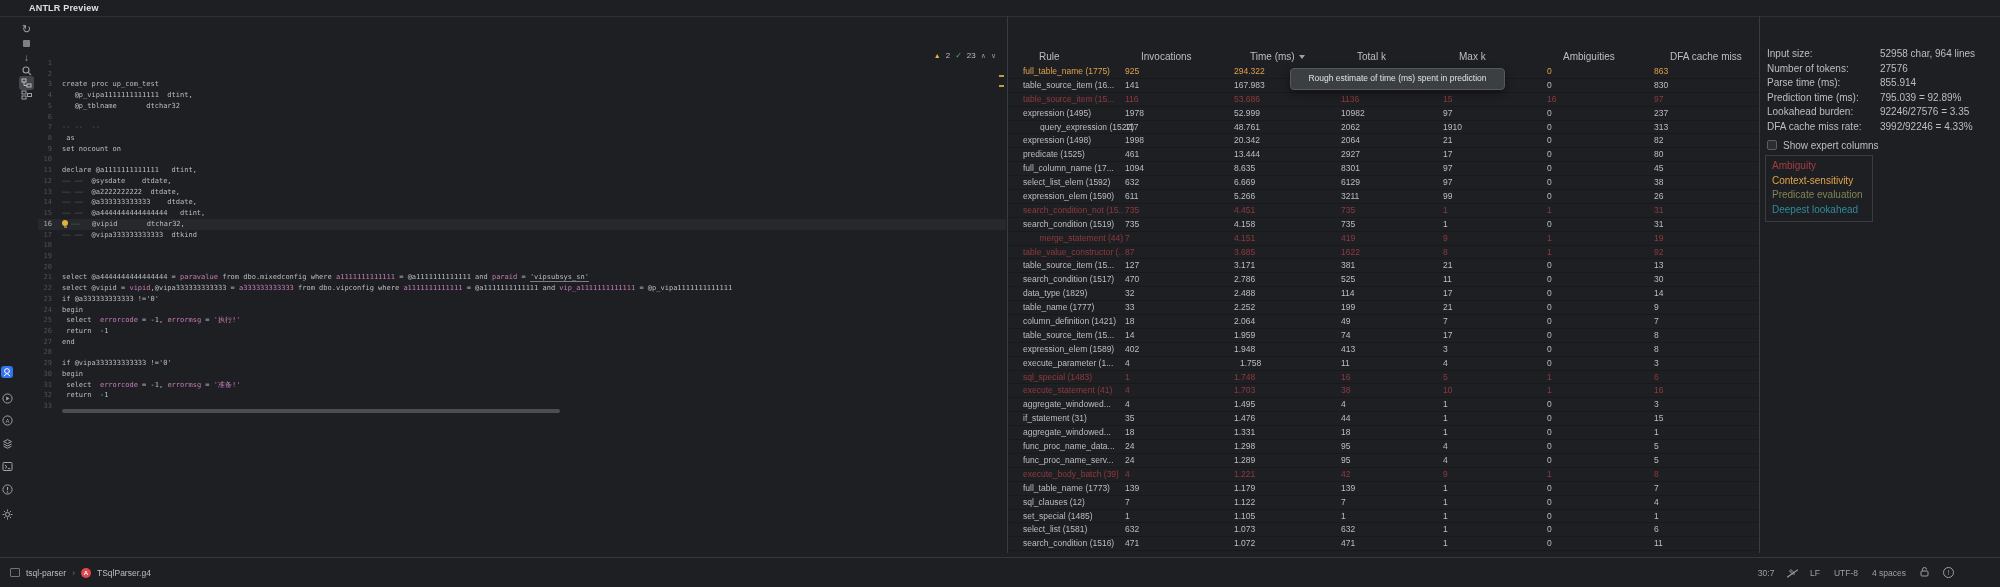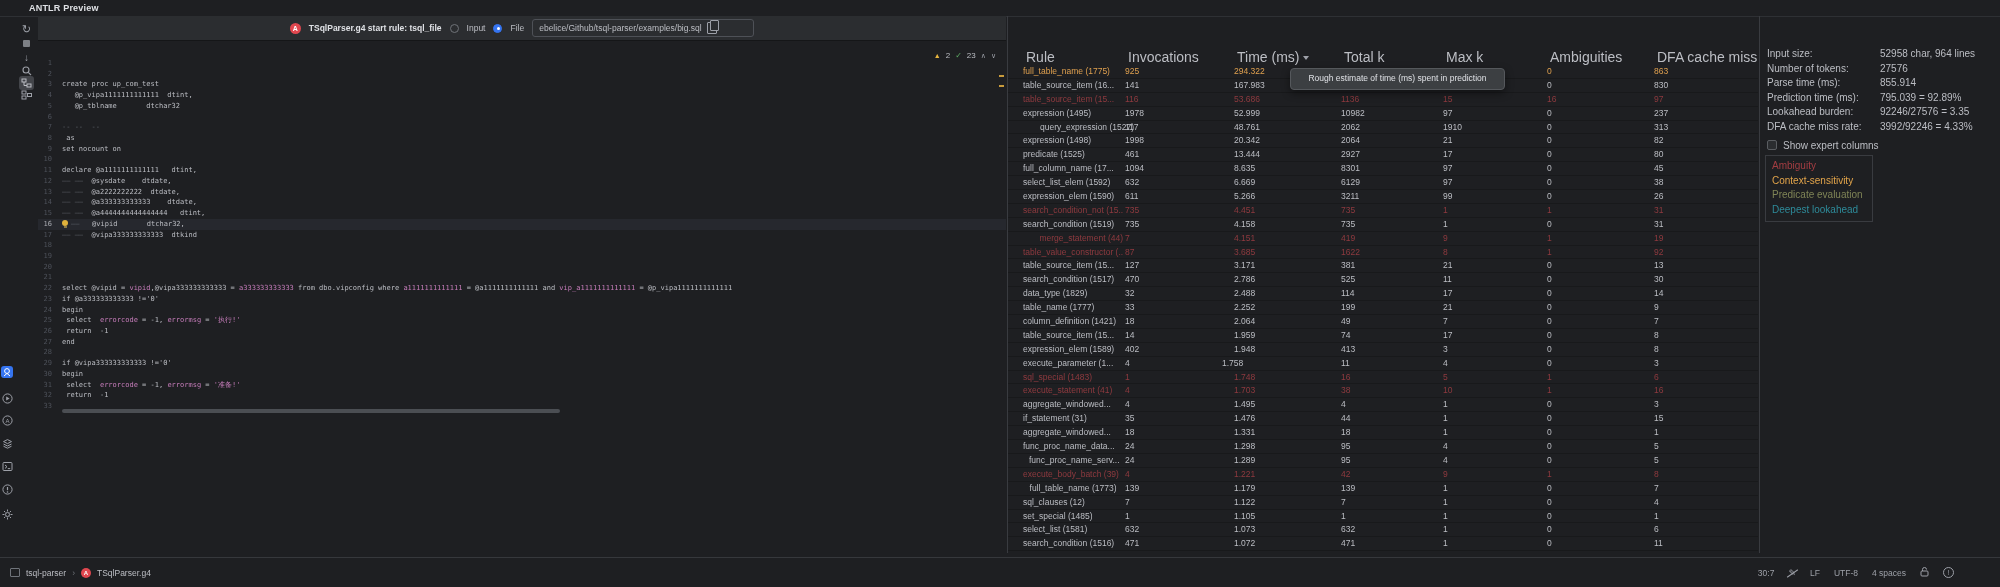--- a/index.html
+++ b/index.html
@@ -59,21 +59,21 @@
   .ok-check{color:#5fad65;font-size:8px}
   .chev{color:#9da0a8;font-size:7px}
   .stripe-mark{position:absolute;right:2px;width:5px;height:2px;background:#c79a3c}
 
   
   #profiler-pane{left:1007px;top:16px;width:751px;height:537px;border-left:1px solid #393b40;box-sizing:border-box;overflow:hidden}
   #tabs{position:absolute;left:0;top:0;width:751px;height:24px;display:flex;align-items:center;padding-left:14px;gap:8px;font-size:9px}
   .tab{padding:0 9px;height:24px;line-height:24px;color:#bcbec4;position:relative}
   .tab.active{color:#dfe1e5}
   .tab.active::after{content:'';position:absolute;left:4px;right:4px;bottom:1px;height:2px;background:#3574f0;border-radius:1px}
-  #thead{position:absolute;left:3px;top:33px;width:751px;height:16px;font-size:14px;color:#bcbec4}
+  #thead{position:absolute;left:16px;top:33px;width:751px;height:16px;font-size:10px;color:#bcbec4}
   .hcell{position:absolute;top:0;line-height:16px;white-space:nowrap}
   .sort-arrow{display:inline-block;margin-left:4px;width:0;height:0;border-left:3px solid transparent;border-right:3px solid transparent;border-top:4px solid #9da0a8;vertical-align:middle}
   #rows{position:absolute;left:0;top:49px;width:751px;height:488px;overflow:hidden}
   .trow{position:relative;height:13.9px;box-sizing:border-box;border-bottom:1px solid rgba(0,0,0,.18);font-size:8.5px;color:#bcbec4}
   .tcell{position:absolute;top:0;line-height:13px;white-space:nowrap;overflow:hidden}
   .trow.hot{color:#dfa04f}
   .trow.amb{color:#8f3a3f}
 
   #prof-tooltip{left:1290px;top:68px;width:213px;height:20px;background:#3c3f42;border:1px solid #55585c;border-radius:4px;
     box-shadow:0 3px 8px rgba(0,0,0,.45);color:#dfe1e5;font-size:8.5px;line-height:19px;text-align:center;z-index:50;white-space:nowrap}
@@ -187,32 +187,20 @@
   <div class="pt-icon" style="top:71px">
     <svg width="11" height="10" viewBox="0 0 11 10">
         <rect x="1" y="1" width="4" height="3" fill="none" stroke="#9da0a8" stroke-width="1"></rect>
         <rect x="1" y="6" width="4" height="3" fill="none" stroke="#9da0a8" stroke-width="1"></rect>
         <rect x="6.5" y="3.5" width="4" height="3" fill="none" stroke="#9da0a8" stroke-width="1"></rect>
       </svg>
   </div>
 </div>
 
 <div class="abs" id="editor-pane">
-  <div id="editor-toolbar">
-    <span class="antlr-icon">A</span>
-    <span id="grammar-label">TSqlParser.g4 start rule: tsql_file</span>
-    <span class="radio"></span>
-    <span>Input</span>
-    <span class="radio radio-sel"></span>
-    <span>File</span>
-    <span id="file-path-box">
-      <span>ebelice/Github/tsql-parser/examples/big.sql</span>
-      <span class="copy-icon"></span>
-    </span>
-  </div>
   <div id="editor-body">
     <div id="code-lines">
         <div class="code-line" style="top: 17px;"><span class="gutter">1</span><span class="code"></span></div>
         <div class="code-line" style="top: 27.72px;"><span class="gutter">2</span><span class="code"></span></div>
         <div class="code-line" style="top: 38.44px;"><span class="gutter">3</span><span class="code"><span>create proc up_com_test</span></span></div>
         <div class="code-line" style="top: 49.16px;"><span class="gutter">4</span><span class="code"><span>   @p_vipa1111111111111  dtint,</span></span></div>
         <div class="code-line" style="top: 59.88px;"><span class="gutter">5</span><span class="code"><span>   @p_tblname       dtchar32</span></span></div>
         <div class="code-line" style="top: 70.6px;"><span class="gutter">6</span><span class="code"></span></div>
         <div class="code-line" style="top: 81.32px;"><span class="gutter">7</span><span class="code"><span class="tok-c">-- --  --</span></span></div>
         <div class="code-line" style="top: 92.04px;"><span class="gutter">8</span><span class="code"><span> as</span></span></div>
@@ -221,21 +209,21 @@
         <div class="code-line" style="top: 124.2px;"><span class="gutter">11</span><span class="code"><span>declare @a1111111111111   dtint,</span></span></div>
         <div class="code-line" style="top: 134.92px;"><span class="gutter">12</span><span class="code"><span class="tok-c">—— ——</span><span>  @sysdate    dtdate,</span></span></div>
         <div class="code-line" style="top: 145.64px;"><span class="gutter">13</span><span class="code"><span class="tok-c">—— ——</span><span>  @a2222222222  dtdate,</span></span></div>
         <div class="code-line" style="top: 156.36px;"><span class="gutter">14</span><span class="code"><span class="tok-c">—— ——</span><span>  @a333333333333    dtdate,</span></span></div>
         <div class="code-line" style="top: 167.08px;"><span class="gutter">15</span><span class="code"><span class="tok-c">—— ——</span><span>  @a4444444444444444   dtint,</span></span></div>
         <div class="code-line caret" style="top: 177.8px;"><span class="gutter">16</span><span class="code"><span class="bulb"></span><span class="tok-c">—— </span><span>  @vipid       dtchar32,</span></span></div>
         <div class="code-line" style="top: 188.52px;"><span class="gutter">17</span><span class="code"><span class="tok-c">—— ——</span><span>  @vipa333333333333  dtkind</span></span></div>
         <div class="code-line" style="top: 199.24px;"><span class="gutter">18</span><span class="code"></span></div>
         <div class="code-line" style="top: 209.96px;"><span class="gutter">19</span><span class="code"></span></div>
         <div class="code-line" style="top: 220.68px;"><span class="gutter">20</span></div>
-        <div class="code-line" style="top: 231.4px;"><span class="gutter">21</span></div>
+        <div class="code-line" style="top: 231.4px;"><span class="gutter">21</span><span class="code"><span>select @a4444444444444444 = </span><span class="tok-p">paravalue</span><span> from dbo.mixedconfig where </span><span class="tok-p">a1111111111111</span><span> = @a1111111111111 and </span><span class="tok-p">paraid</span><span> = </span><span class="tok-s">'vipsubsys_sn'</span></span></div>
         <div class="code-line" style="top: 242.12px;"><span class="gutter">22</span><span class="code"><span>select @vipid = </span><span class="tok-p">vipid</span><span>,@vipa333333333333 = </span><span class="tok-p">a333333333333</span><span> from dbo.vipconfig where </span><span class="tok-p">a1111111111111</span><span> = @a1111111111111 and </span><span class="tok-p">vip_a1111111111111</span><span> = @p_vipa1111111111111</span></span></div>
         <div class="code-line" style="top: 252.84px;"><span class="gutter">23</span><span class="code"><span>if @a333333333333 !='0'</span></span></div>
         <div class="code-line" style="top: 263.56px;"><span class="gutter">24</span><span class="code"><span>begin</span></span></div>
         <div class="code-line" style="top: 274.28px;"><span class="gutter">25</span><span class="code"><span> select  </span><span class="tok-p">errorcode</span><span> = -1, </span><span class="tok-p">errormsg</span><span> = </span><span class="tok-p">'执行!'</span></span></div>
         <div class="code-line" style="top: 285px;"><span class="gutter">26</span><span class="code"><span> return  -1</span></span></div>
         <div class="code-line" style="top: 295.72px;"><span class="gutter">27</span><span class="code"><span>end</span></span></div>
         <div class="code-line" style="top: 306.44px;"><span class="gutter">28</span><span class="code"></span></div>
         <div class="code-line" style="top: 317.16px;"><span class="gutter">29</span><span class="code"><span>if @vipa333333333333 !='0'</span></span></div>
         <div class="code-line" style="top: 327.88px;"><span class="gutter">30</span><span class="code"><span>begin</span></span></div>
         <div class="code-line" style="top: 338.6px;"><span class="gutter">31</span><span class="code"><span> select  </span><span class="tok-p">errorcode</span><span> = -1, </span><span class="tok-p">errormsg</span><span> = </span><span class="tok-p">'准备!'</span></span></div>
@@ -452,21 +440,21 @@
         <span class="tcell" style="left: 117px; width: 107px;">402</span>
         <span class="tcell" style="left: 226px; width: 105px;">1.948</span>
         <span class="tcell" style="left: 333px; width: 100px;">413</span>
         <span class="tcell" style="left: 435px; width: 102px;">3</span>
         <span class="tcell" style="left: 539px; width: 105px;">0</span>
         <span class="tcell" style="left: 646px; width: 100px;">8</span>
       </div>
       <div class="trow">
         <span class="tcell" style="left: 15px; width: 100px;">execute_parameter (1...</span>
         <span class="tcell" style="left: 117px; width: 107px;">4</span>
-        <span class="tcell" style="left: 214px; width: 105px;">1.758</span>
+        <span class="tcell" style="left: 232px; width: 105px;">1.758</span>
         <span class="tcell" style="left: 333px; width: 100px;">11</span>
         <span class="tcell" style="left: 435px; width: 102px;">4</span>
         <span class="tcell" style="left: 539px; width: 105px;">0</span>
         <span class="tcell" style="left: 646px; width: 100px;">3</span>
       </div>
       <div class="trow amb">
         <span class="tcell" style="left: 15px; width: 100px;">sql_special (1483)</span>
         <span class="tcell" style="left: 117px; width: 107px;">1</span>
         <span class="tcell" style="left: 226px; width: 105px;">1.748</span>
         <span class="tcell" style="left: 333px; width: 100px;">16</span>
@@ -513,39 +501,39 @@
       <div class="trow">
         <span class="tcell" style="left: 15px; width: 100px;">func_proc_name_data...</span>
         <span class="tcell" style="left: 117px; width: 107px;">24</span>
         <span class="tcell" style="left: 226px; width: 105px;">1.298</span>
         <span class="tcell" style="left: 333px; width: 100px;">95</span>
         <span class="tcell" style="left: 435px; width: 102px;">4</span>
         <span class="tcell" style="left: 539px; width: 105px;">0</span>
         <span class="tcell" style="left: 646px; width: 100px;">5</span>
       </div>
       <div class="trow">
-        <span class="tcell" style="left: 15px; width: 100px; margin-left: 6px;">func_proc_name_serv...</span>
+        <span class="tcell" style="left: 15px; width: 100px;">func_proc_name_serv...</span>
         <span class="tcell" style="left: 117px; width: 107px;">24</span>
         <span class="tcell" style="left: 226px; width: 105px;">1.289</span>
         <span class="tcell" style="left: 333px; width: 100px;">95</span>
         <span class="tcell" style="left: 435px; width: 102px;">4</span>
         <span class="tcell" style="left: 539px; width: 105px;">0</span>
         <span class="tcell" style="left: 646px; width: 100px;">5</span>
       </div>
       <div class="trow amb">
         <span class="tcell" style="left: 15px; width: 100px;">execute_body_batch (39)</span>
         <span class="tcell" style="left: 117px; width: 107px;">4</span>
         <span class="tcell" style="left: 226px; width: 105px;">1.221</span>
         <span class="tcell" style="left: 333px; width: 100px;">42</span>
         <span class="tcell" style="left: 435px; width: 102px;">9</span>
         <span class="tcell" style="left: 539px; width: 105px;">1</span>
         <span class="tcell" style="left: 646px; width: 100px;">8</span>
       </div>
       <div class="trow">
-        <span class="tcell" style="left: 15px; width: 100px; text-align: center;">full_table_name (1773)</span>
+        <span class="tcell" style="left: 15px; width: 100px;">full_table_name (1773)</span>
         <span class="tcell" style="left: 117px; width: 107px;">139</span>
         <span class="tcell" style="left: 226px; width: 105px;">1.179</span>
         <span class="tcell" style="left: 333px; width: 100px;">139</span>
         <span class="tcell" style="left: 435px; width: 102px;">1</span>
         <span class="tcell" style="left: 539px; width: 105px;">0</span>
         <span class="tcell" style="left: 646px; width: 100px;">7</span>
       </div>
       <div class="trow">
         <span class="tcell" style="left: 15px; width: 100px;">sql_clauses (12)</span>
         <span class="tcell" style="left: 117px; width: 107px;">7</span>

